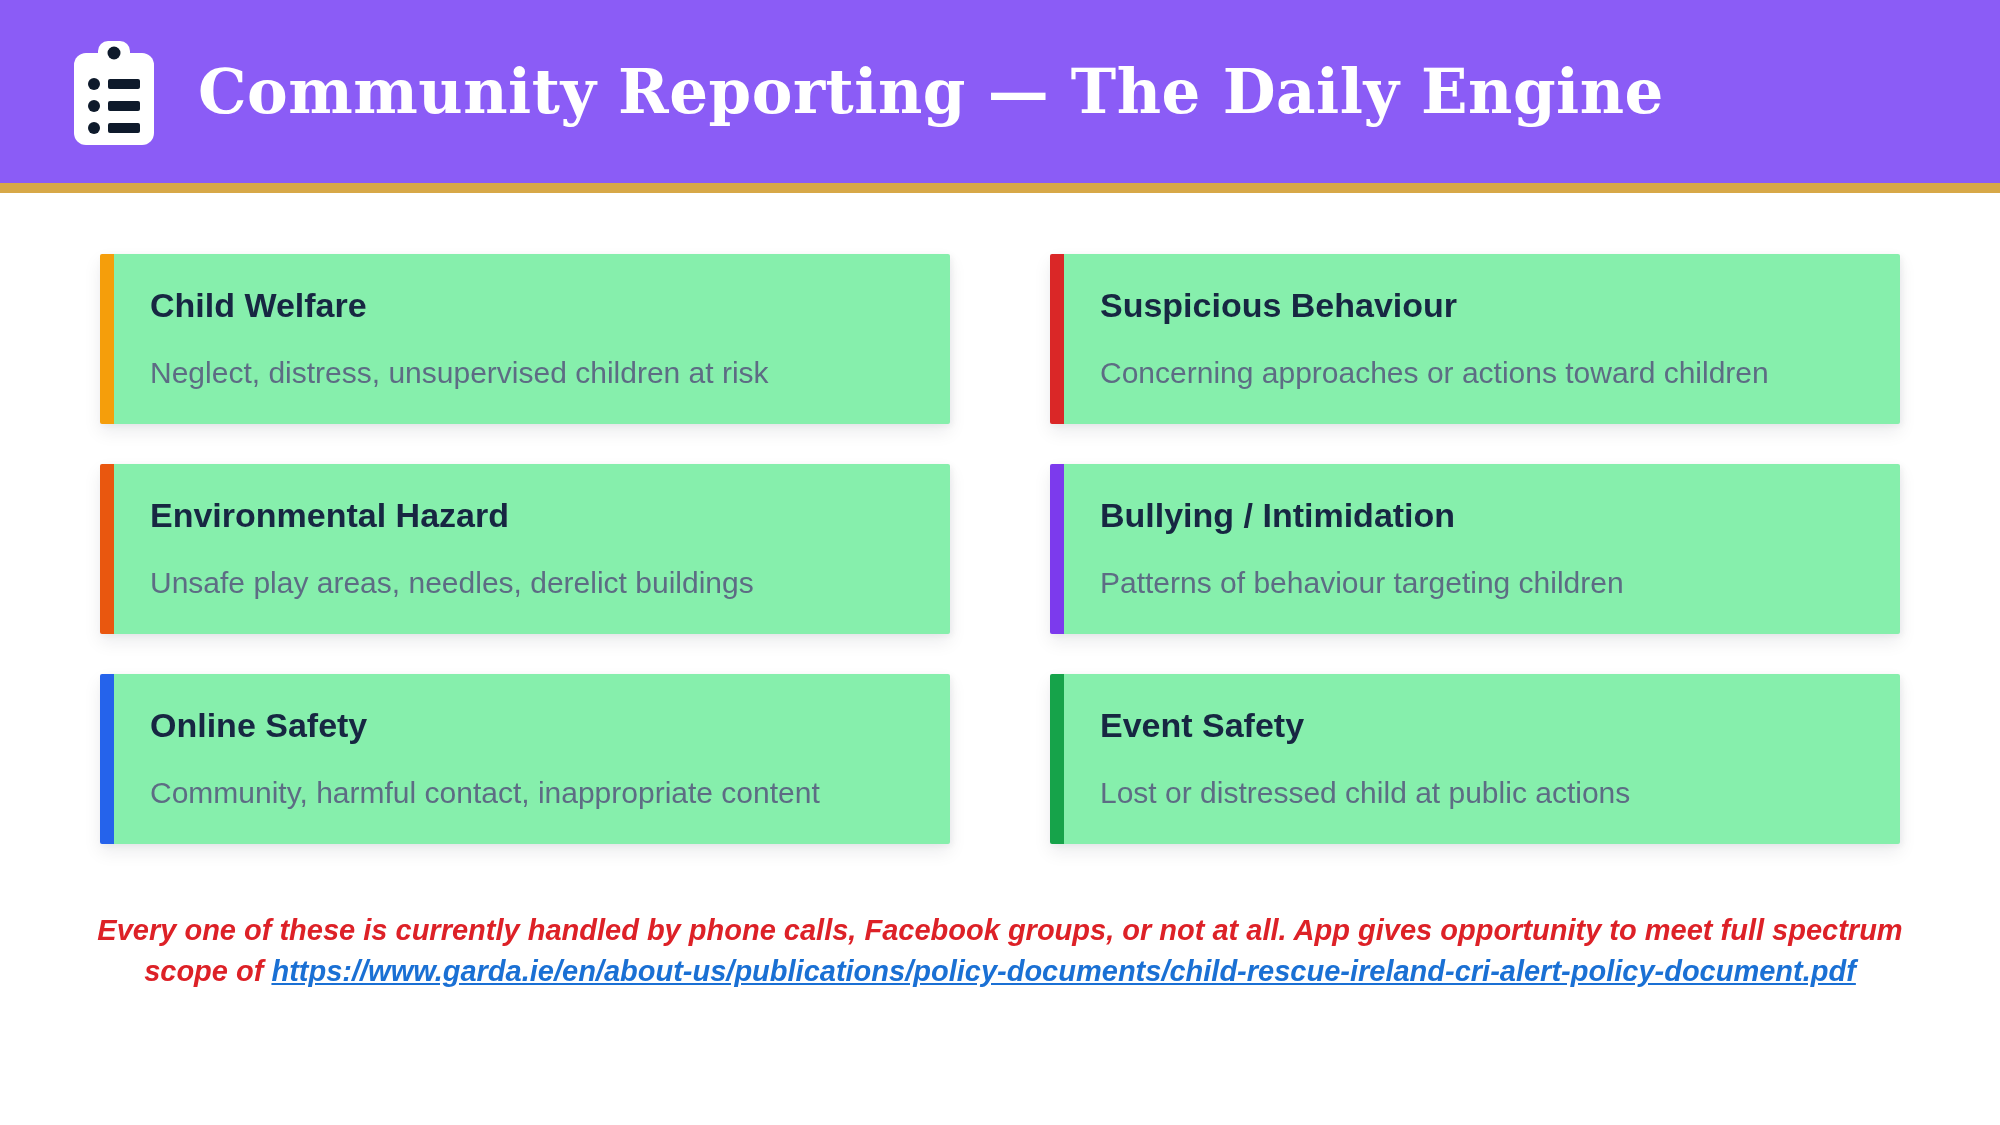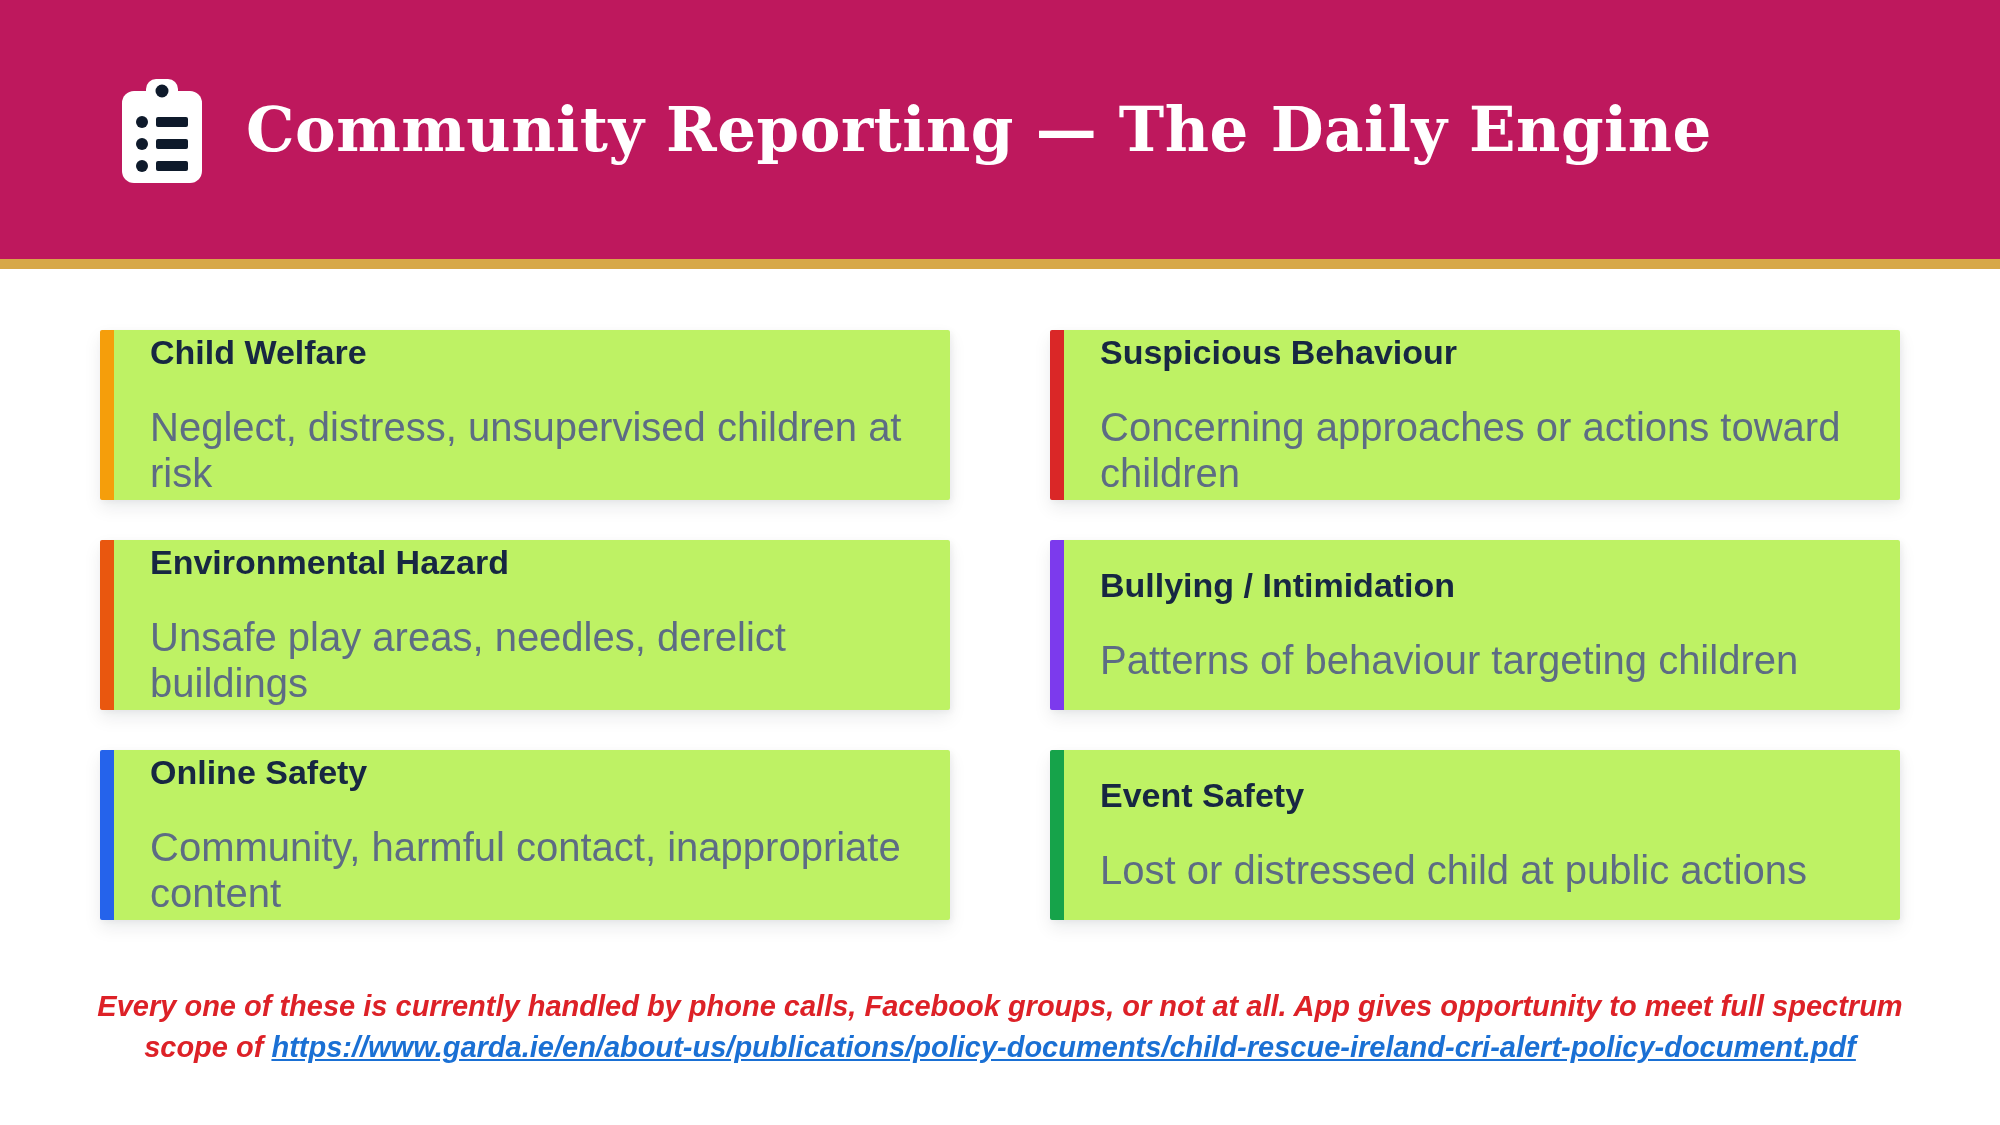--- a/index.html
+++ b/index.html
@@ -11,25 +11,25 @@
   .slide {
     position: relative;
     width: 2000px;
     height: 1125px;
     background: #ffffff;
     overflow: hidden;
   }
 
   
   .header {
-    height: 259px;
-    background: #be185d;
+    height: 183px;
+    background: #8b5cf6;
     display: flex;
     align-items: center;
-    padding-left: 120px;
+    padding-left: 72px;
     box-sizing: border-box;
   }
   .header-icon {
     width: 84px;
     height: 106px;
     flex: 0 0 auto;
     display: block;
   }
   .header-title {
     margin-left: 42px;
@@ -48,39 +48,39 @@
   
   .cards-grid {
     margin: 61px 100px 0 100px;
     display: grid;
     grid-template-columns: 850px 850px;
     column-gap: 100px;
     row-gap: 40px;
   }
   .card {
     height: 170px;
-    background: #bef264;
+    background: #86efac;
     border-left: 14px solid #999;
     border-radius: 2px;
     box-sizing: border-box;
     padding: 0 30px 0 36px;
     display: flex;
     flex-direction: column;
     justify-content: center;
     box-shadow: 0 8px 18px rgba(15, 23, 42, 0.08), 2px 2px 6px rgba(15, 23, 42, 0.05);
   }
   .card-title {
     font-size: 34px;
     font-weight: 700;
     color: #172742;
     line-height: 1.1;
   }
   .card-desc {
     margin-top: 32px;
-    font-size: 40px;
+    font-size: 30px;
     font-weight: 400;
     color: #5d6c84;
     line-height: 1.15;
   }
 
   
   .footnote {
     margin: 66px auto 0 auto;
     width: 1860px;
     text-align: center;

